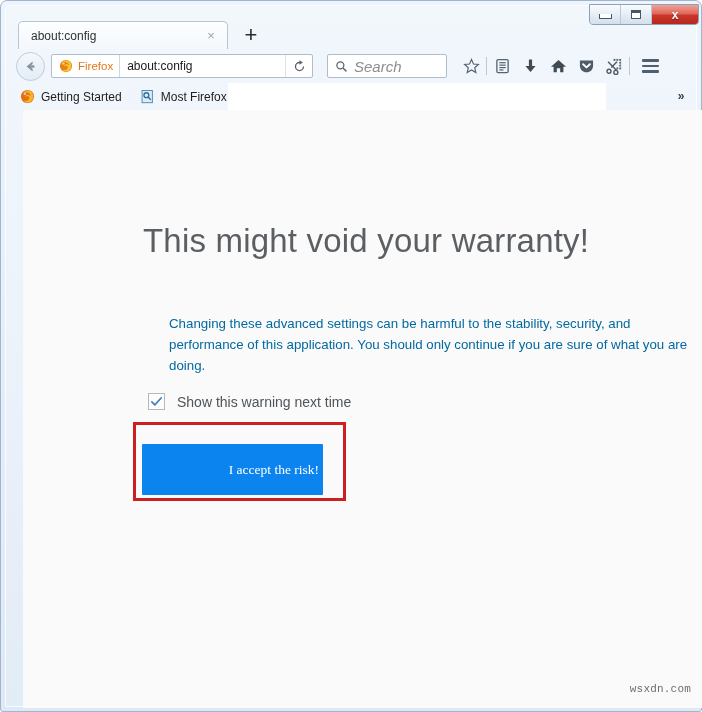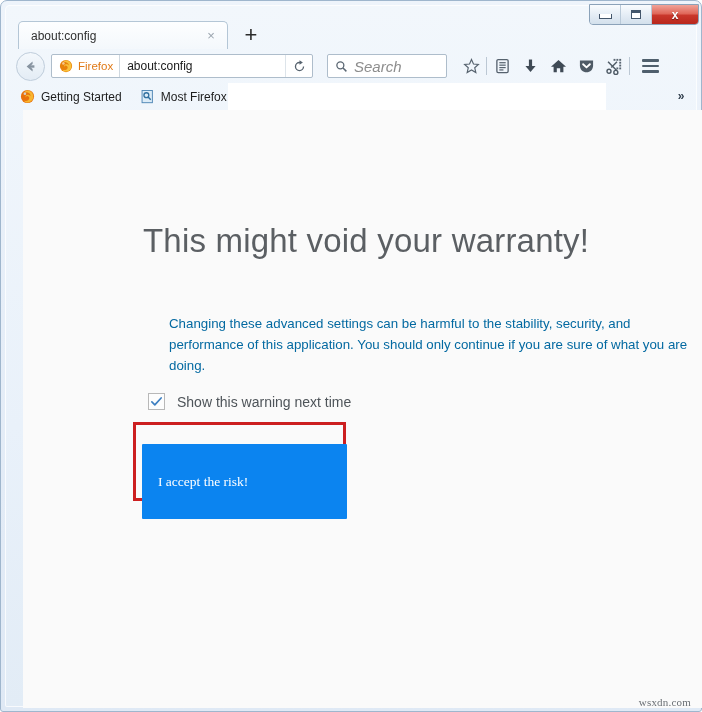--- a/index.html
+++ b/index.html
@@ -367,32 +367,32 @@
     width: 173px;
     height: 43px;
     background: #0b84f0;
     border: none;
     border-radius: 1px;
     color: #ffffff;
     font-family: "Liberation Serif", serif;
     font-size: 13.5px;
     display: flex;
     align-items: center;
-    justify-content: flex-start;
-    padding: 16px;
+    justify-content: flex-end;
+    padding: 4px;
   }
 
   
   .watermark {
     position: absolute;
     right: 10px;
-    bottom: 3px;
+    bottom: 16px;
     font-size: 11px;
     color: #6a6f74;
-    font-family: Liberation Serif, serif;
+    font-family: Liberation Mono, monospace;
     letter-spacing: .2px;
   }
 </style>
 </head>
 <body>
 
 <div class="window">
   <div class="frame-inner"></div>
 
   <div class="titlebar">

